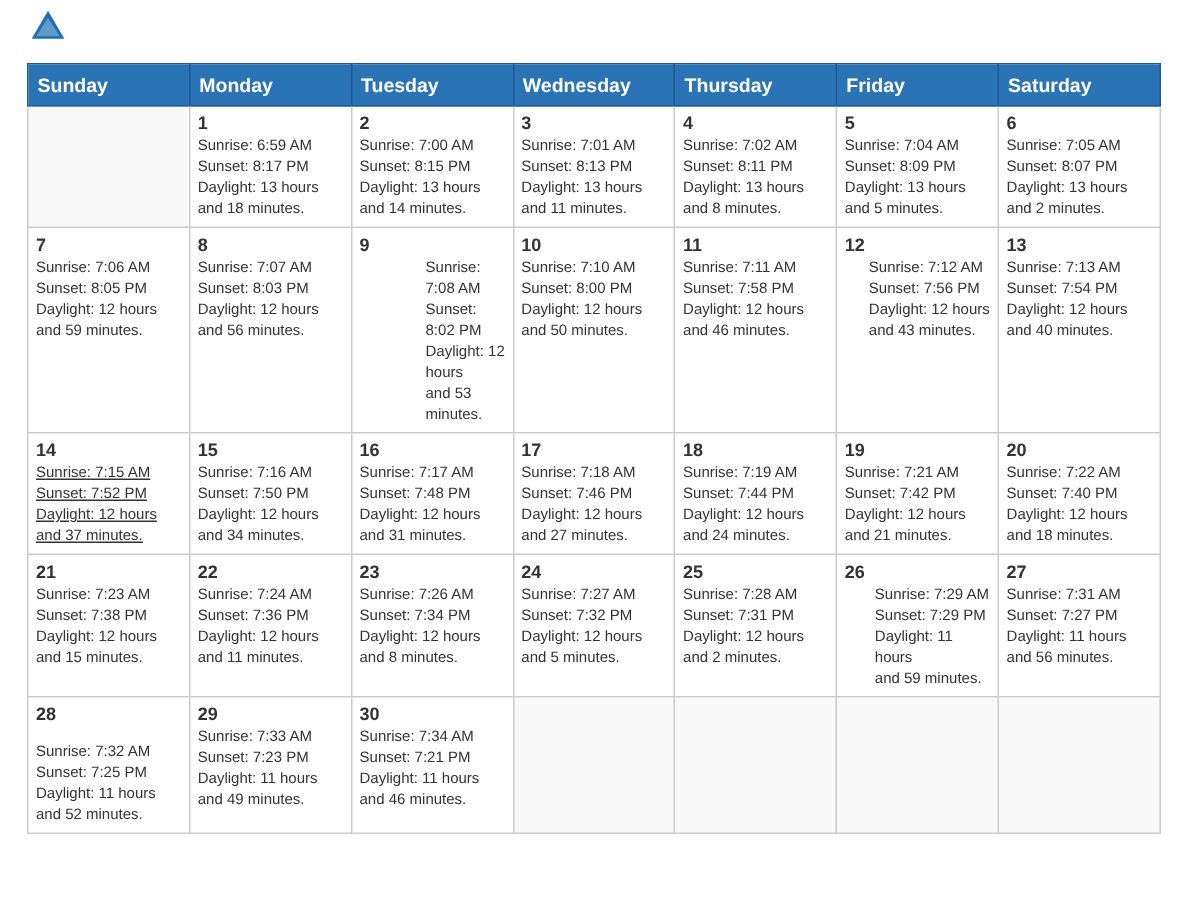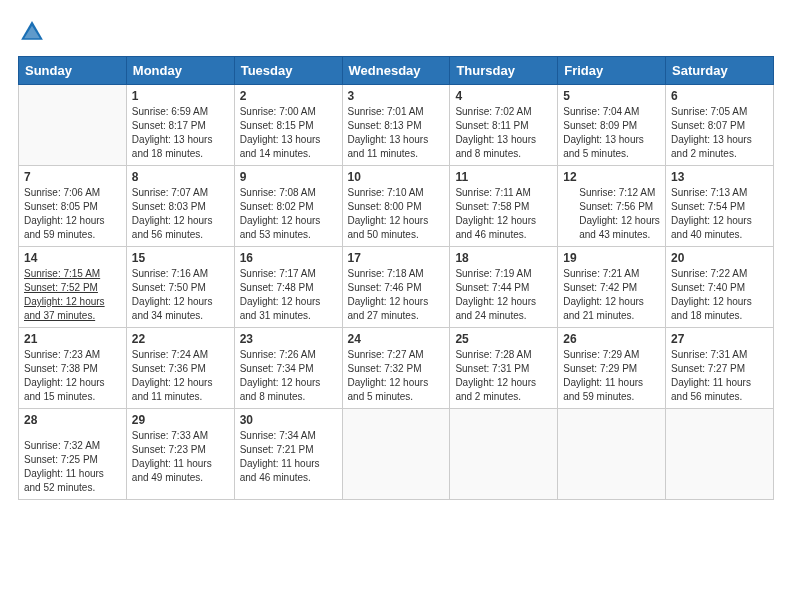--- a/index.html
+++ b/index.html
@@ -6,21 +6,21 @@
     body {
       width: 792px;
       height: 612px;
       font-family: Arial, Helvetica, sans-serif;
       background: #fff;
       overflow: hidden;
     }
     .page {
       width: 792px;
       height: 452px;
-      padding: 18px 18px 10px 18px;
+      padding: 4px 18px 10px 18px;
       display: flex;
       flex-direction: column;
     }
     .header {
       display: flex;
       justify-content: space-between;
       align-items: flex-start;
       margin-bottom: 10px;
     }
     .logo {
@@ -181,21 +181,21 @@
           </td>
           <td>
             <span class="day-num">8</span>
             <div class="day-info" style="white-space: pre-line;">Sunrise: 7:07 AM
 Sunset: 8:03 PM
 Daylight: 12 hours
 and 56 minutes.</div>
           </td>
           <td>
             <span class="day-num">9</span>
-            <div class="day-info" style="white-space: pre-line;">Sunrise: 7:08 AM
+            <div class="day-info" style="white-space: pre-line; margin-left: 44px;">Sunrise: 7:08 AM
 Sunset: 8:02 PM
 Daylight: 12 hours
 and 53 minutes.</div>
           </td>
           <td>
             <span class="day-num">10</span>
             <div class="day-info" style="white-space: pre-line;">Sunrise: 7:10 AM
 Sunset: 8:00 PM
 Daylight: 12 hours
 and 50 minutes.</div>
@@ -304,21 +304,21 @@
           </td>
           <td>
             <span class="day-num">25</span>
             <div class="day-info" style="white-space: pre-line;">Sunrise: 7:28 AM
 Sunset: 7:31 PM
 Daylight: 12 hours
 and 2 minutes.</div>
           </td>
           <td>
             <span class="day-num">26</span>
-            <div class="day-info" style="white-space: pre-line;">Sunrise: 7:29 AM
+            <div class="day-info" style="white-space: pre-line; margin-left: 20px;">Sunrise: 7:29 AM
 Sunset: 7:29 PM
 Daylight: 11 hours
 and 59 minutes.</div>
           </td>
           <td>
             <span class="day-num">27</span>
             <div class="day-info" style="white-space: pre-line;">Sunrise: 7:31 AM
 Sunset: 7:27 PM
 Daylight: 11 hours
 and 56 minutes.</div>

